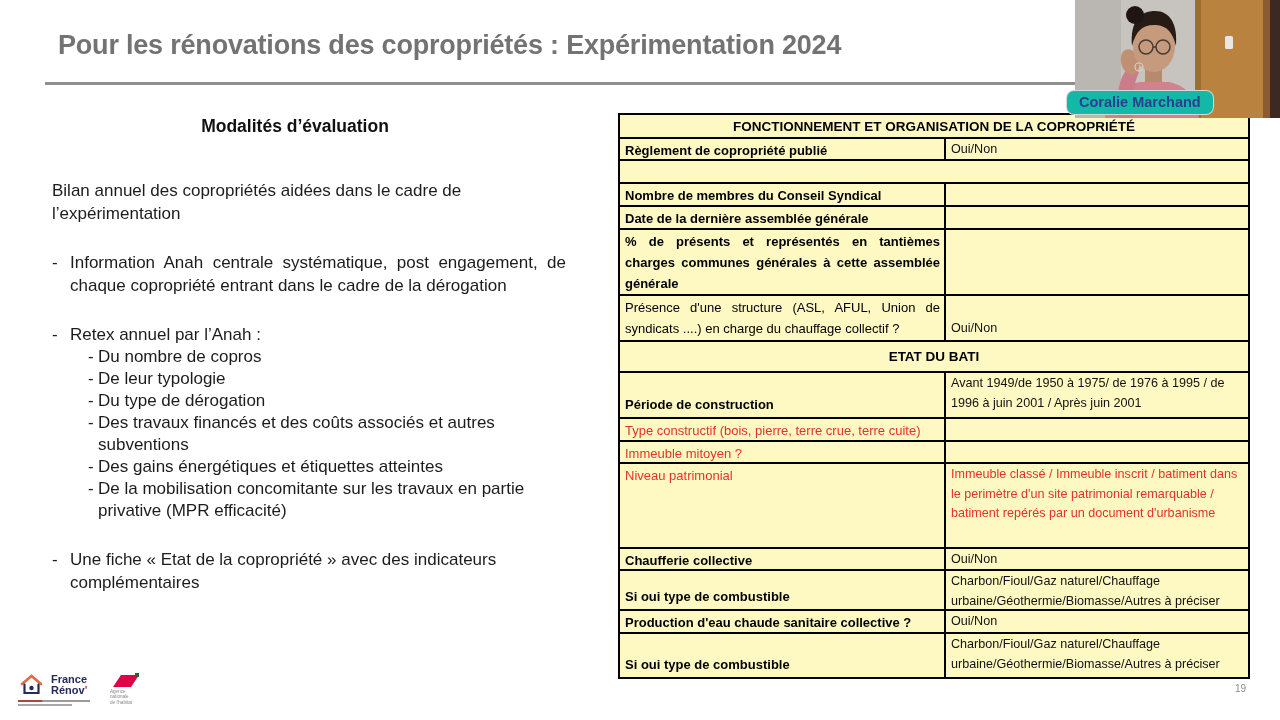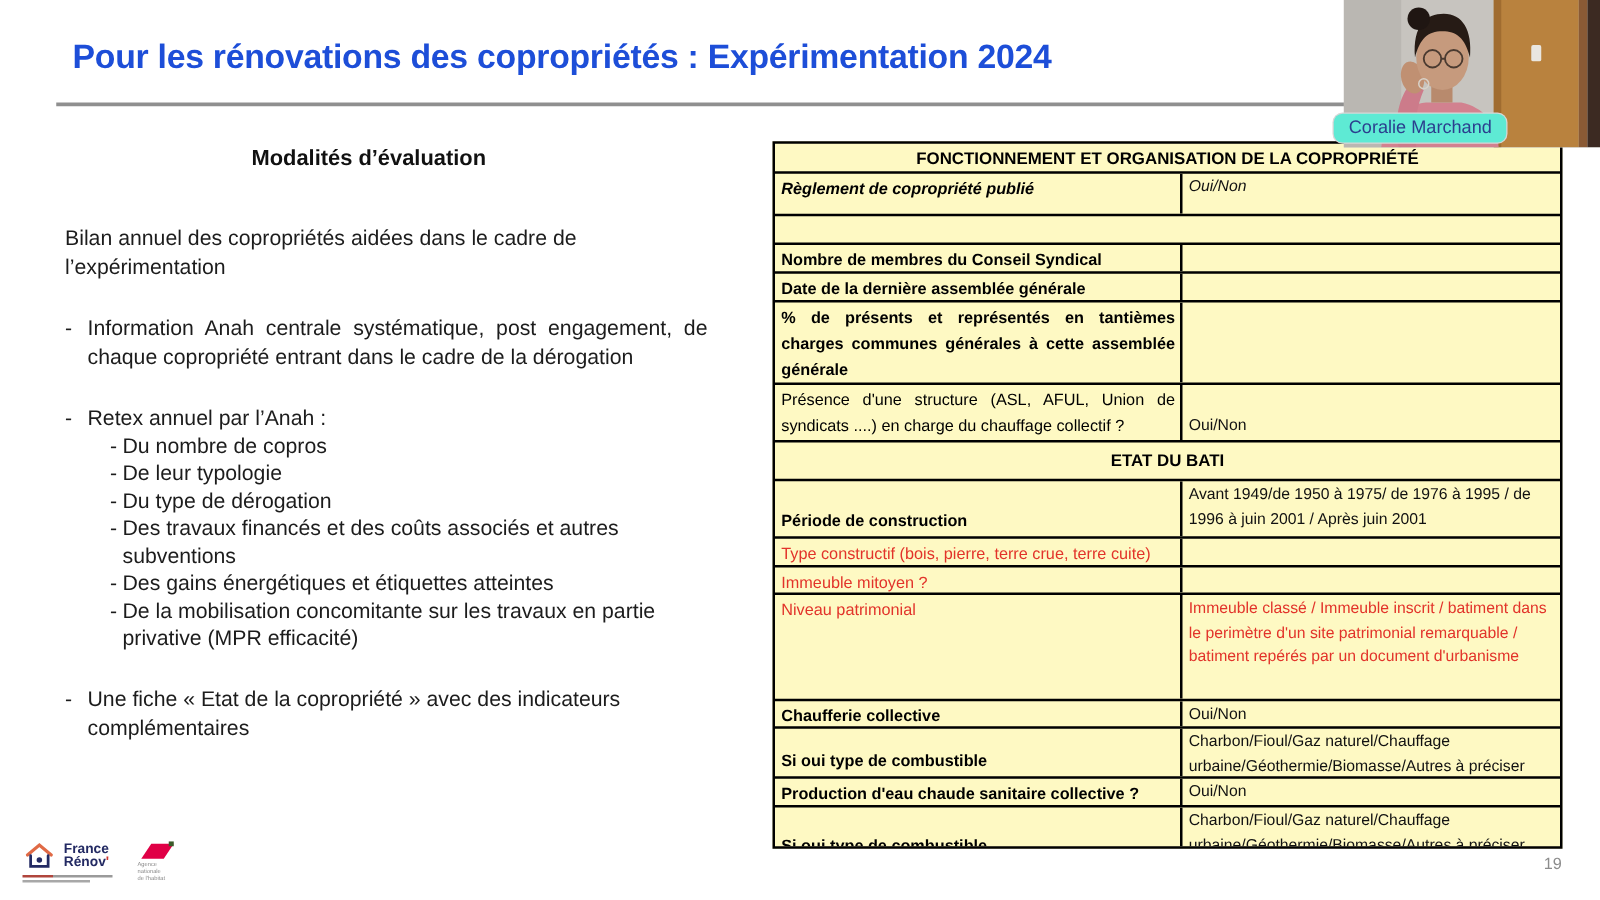--- a/index.html
+++ b/index.html
@@ -1,19 +1,19 @@
 <!DOCTYPE html>
 <html><head>
 <meta charset="utf-8">
 <style>
   html,body{margin:0;padding:0;background:#ffffff;font-family:"Liberation Sans",sans-serif;}
   .slide{position:relative;width:1280px;height:720px;background:#ffffff;overflow:hidden;}
 
   
-  .title{position:absolute;left:58px;top:30px;font-size:27px;font-weight:bold;color:#1d4ed8;letter-spacing:-0.2px;}
+  .title{position:absolute;left:58px;top:30px;font-size:27px;font-weight:bold;color:#737373;letter-spacing:-0.2px;}
   .divider{position:absolute;left:45px;top:82px;width:1208px;height:3px;background:#8f8f8f;}
 
   
   .lp-heading{position:absolute;left:60px;top:116px;width:470px;text-align:center;font-size:17.5px;font-weight:bold;color:#111;}
   .left-panel{position:absolute;left:52px;top:179px;width:514px;font-size:17px;line-height:23px;color:#1c1c1c;}
   .lp-intro{margin:0;}
   .bullet{display:flex;margin-top:26px;}
   .bullet .dash{width:18px;flex:0 0 18px;}
   .bullet .btxt{flex:1;}
   .bullet.justify .btxt{text-align:justify;}
@@ -30,34 +30,34 @@
   .cell{box-sizing:border-box;padding:1px 4px 0 5px;font-size:13px;line-height:21px;color:#000;overflow:hidden;}
   .cell.label{width:324px;flex:0 0 324px;}
   .cell.value{flex:1;border-left:2px solid #000;font-size:12.6px;line-height:19.5px;color:#111;}
   .cell.b{font-weight:bold;}
   .cell.red{color:#e2332a;}
   .cell.just{text-align:justify;}
   .cell.vbot{display:flex;align-items:flex-end;padding-bottom:2px;}
 
   
   .webcam{position:absolute;left:1075px;top:0;width:205px;height:118px;overflow:hidden;z-index:5;background:#c6c3be;}
-  .name-tag{position:absolute;left:1067px;top:91px;z-index:6;background:#5eead4;border-radius:7px;
-            padding:3px 12px 4px 12px;box-shadow:0 0 0 1px #d7d7d7;font-size:14.5px;font-weight:normal;color:#2b3f8e;}
+  .name-tag{position:absolute;left:1067px;top:91px;z-index:6;background:#14b8a6;border-radius:7px;
+            padding:3px 12px 4px 12px;box-shadow:0 0 0 1px #d7d7d7;font-size:14.5px;font-weight:bold;color:#2b3f8e;}
 
   
   .footer-logos{position:absolute;left:18px;top:672px;display:flex;gap:20px;align-items:flex-start;z-index:3;}
   .fr-logo{display:flex;flex-direction:column;}
   .fr-top{display:flex;align-items:center;gap:6px;}
   .fr-text{font-size:11px;font-weight:bold;color:#232a63;line-height:11px;}
   .fr-apos{color:#d0342c;}
   .micro-tag{height:2px;width:72px;margin-top:3px;background:linear-gradient(90deg,#b0453c 0 34%,#9a9a9a 34% 100%);}
   .micro-tag2{height:2px;width:54px;margin-top:2px;background:#a8a8a8;}
   .anah-logo{display:flex;flex-direction:column;align-items:flex-end;margin-top:1px;}
   .anah-text{font-size:4.6px;color:#8a8a8a;line-height:5.4px;text-align:left;align-self:flex-start;margin-top:1px;}
-  .page-number{position:absolute;left:1235px;top:683px;font-size:13px;color:#8c8c8c;z-index:3;}
+  .page-number{position:absolute;left:1235px;top:683px;font-size:10px;color:#8c8c8c;z-index:3;}
 </style>
 </head>
 <body>
 
 <div class="slide">
 
   <div class="title">Pour les rénovations des copropriétés : Expérimentation 2024</div>
   <div class="divider"></div>
 
   <div class="lp-heading">Modalités d’évaluation</div>
@@ -102,21 +102,21 @@
     </div>
 
     <div class="bullet">
       <span class="dash">-</span>
       <span class="btxt">Une fiche « Etat de la copropriété » avec des indicateurs complémentaires</span>
     </div>
   </div>
 
   <div class="copro-table">
       <div class="trow section" style="height: 24px;">FONCTIONNEMENT ET ORGANISATION DE LA COPROPRIÉTÉ</div>
-      <div class="trow" style="height: 34px; font-style: italic;">
+      <div class="trow" style="height: 22px;">
         <div class="cell label b"><span>Règlement de copropriété publié</span></div>
         <div class="cell value"><span>Oui/Non</span></div>
       </div>
       <div class="trow" style="height: 23px;">
       </div>
       <div class="trow" style="height: 23px;">
         <div class="cell label b"><span>Nombre de membres du Conseil Syndical</span></div>
         <div class="cell value"><span></span></div>
       </div>
       <div class="trow" style="height: 23px;">

